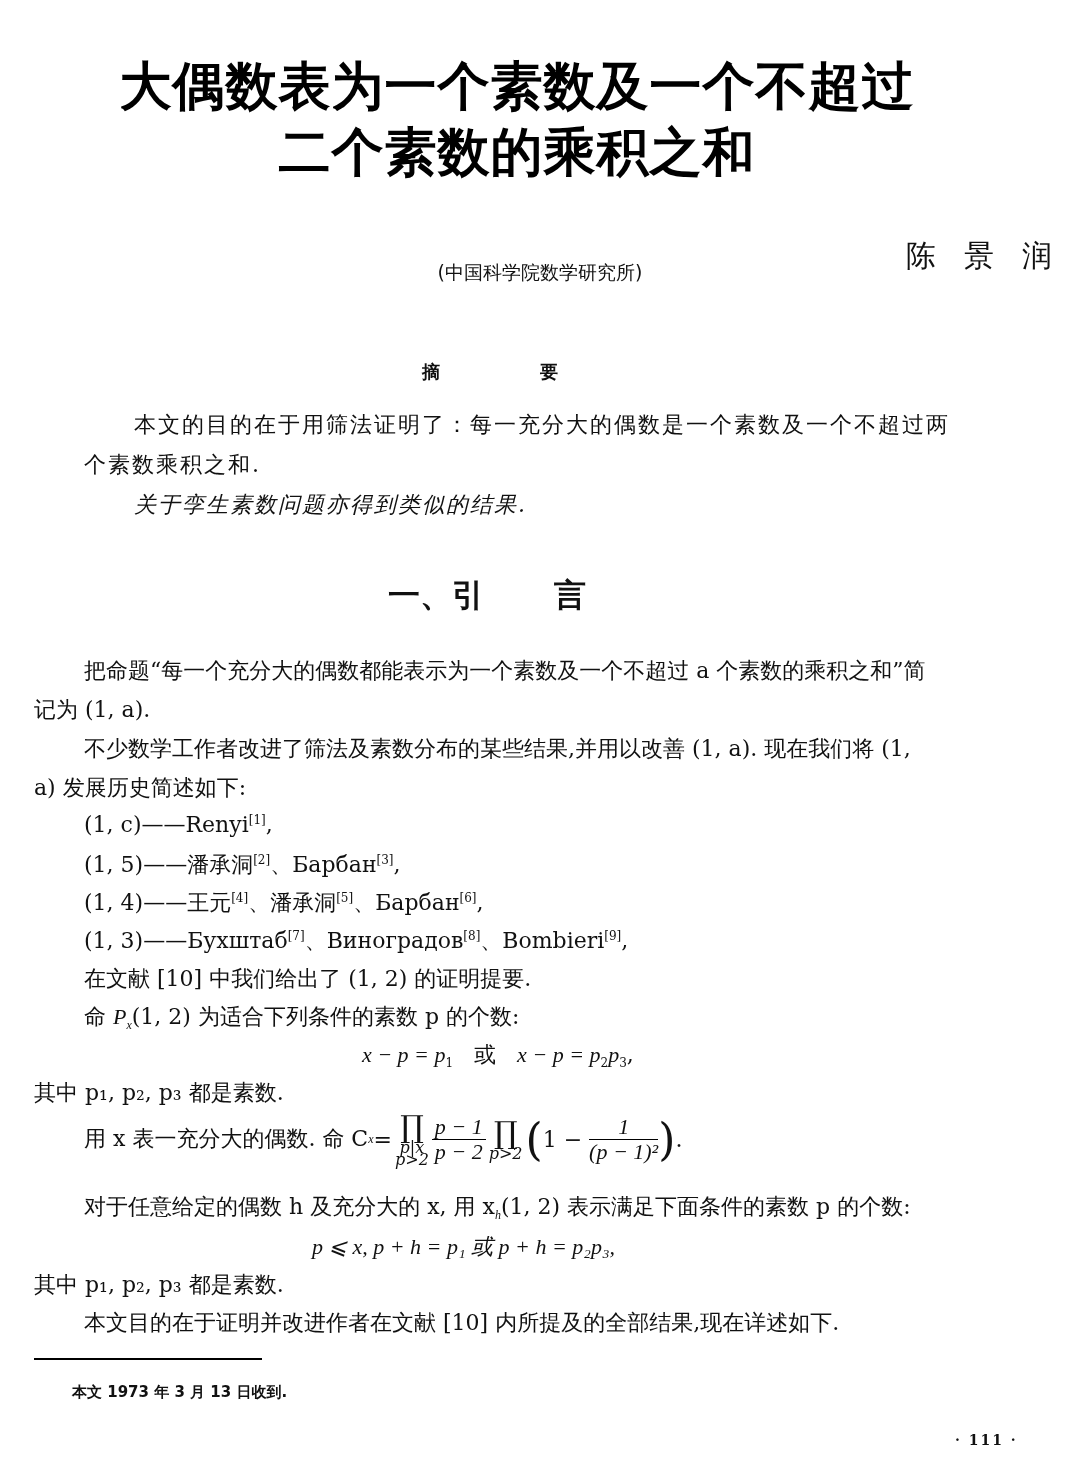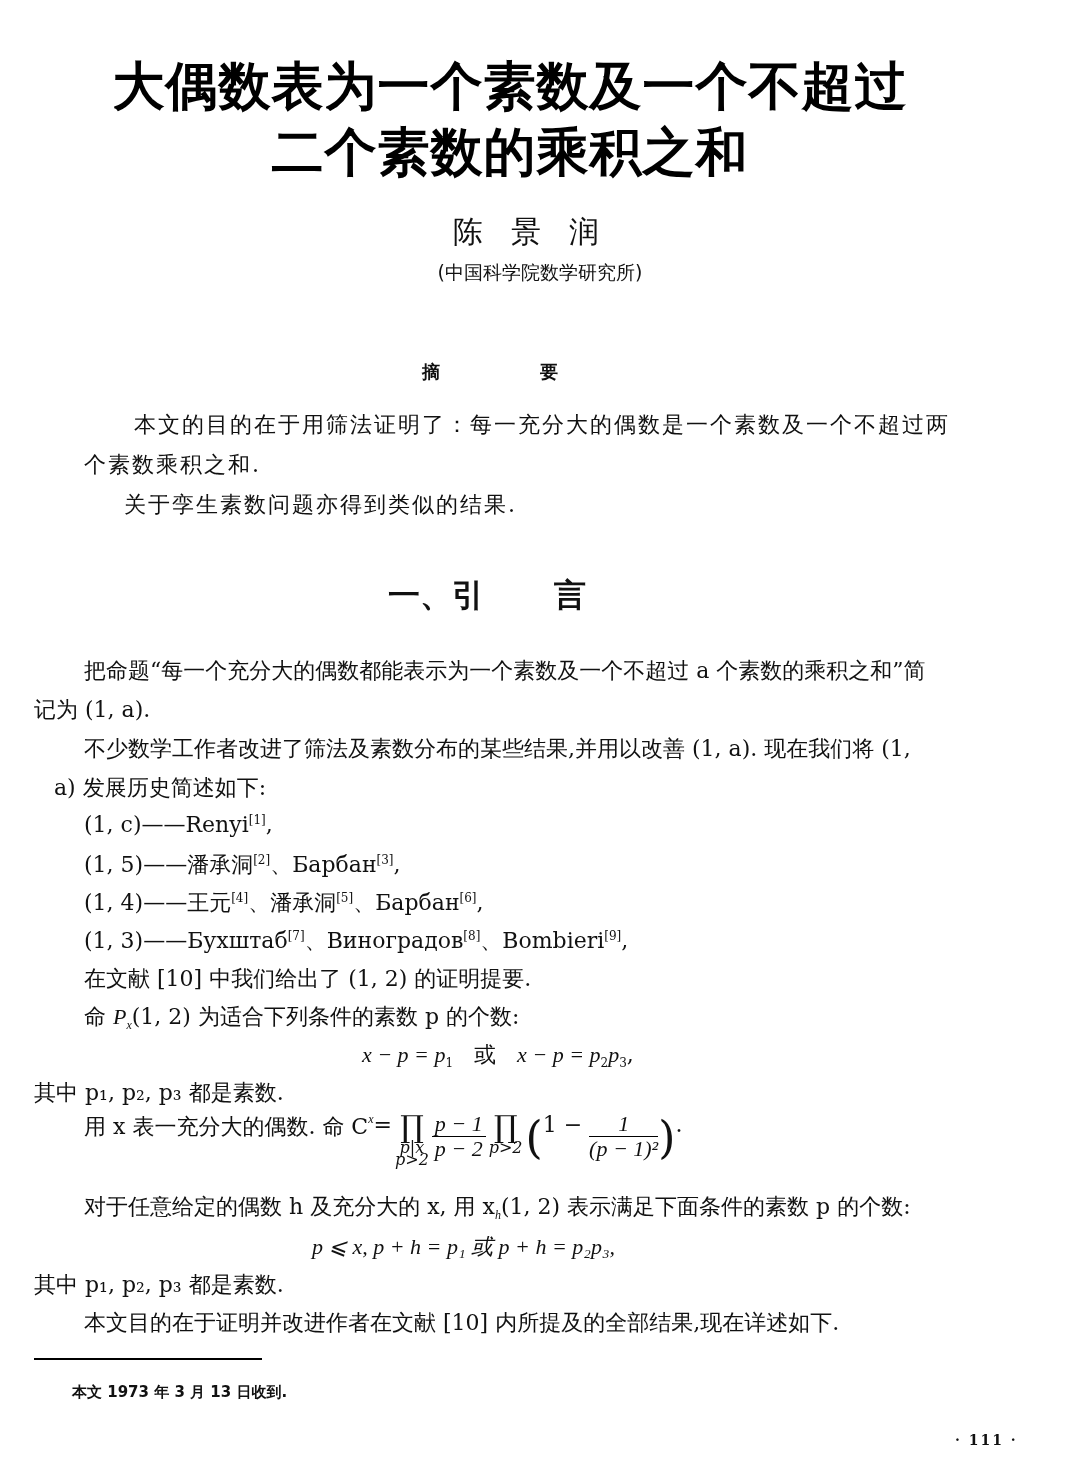--- a/index.html
+++ b/index.html
@@ -1,21 +1,21 @@
 <!DOCTYPE html>
 <html><head>
 <meta charset="utf-8">
 <style>
   html, body { margin: 0; padding: 0; background: #ffffff; }
   body { width: 1080px; height: 1479px; position: relative; overflow: hidden;
          font-family: "DejaVu Serif", "Liberation Serif", serif; color: #111; }
   .abs { position: absolute; }
-  .title { left: 8px; width: 1004px; text-align: center; font-family: "DejaVu Sans", sans-serif;
+  .title { left: 15px; width: 1004px; text-align: center; font-family: "DejaVu Sans", sans-serif;
            font-weight: bold; font-size: 52px; letter-spacing: 1px; color: #000; }
-  .author { left: 0; width: 1080px; text-align: center; font-size: 30px; letter-spacing: 28px; }
+  .author { left: 0; width: 1080px; text-align: right; font-size: 30px; letter-spacing: 28px; margin-top: 24px; }
   .affil { left: 0; width: 1080px; text-align: center; font-size: 19px; font-family: "DejaVu Sans", sans-serif; }
   .abs-head { left: 0; width: 1080px; text-align: center; font-family: "DejaVu Sans", sans-serif;
               font-weight: bold; font-size: 18px; letter-spacing: 100px; }
   .abs-text { font-size: 22px; letter-spacing: 2px; }
   .sec-head { left: 0; width: 974px; text-align: center; font-family: "DejaVu Sans", sans-serif;
               font-weight: bold; font-size: 32px; }
   .sec-head .gap { display: inline-block; width: 70px; }
   .p { font-size: 22px; white-space: nowrap; }
   .math { font-style: italic; font-family: "Liberation Serif", serif; }
   sup { font-size: 12px; }
@@ -36,30 +36,30 @@
 
 <div class="abs title" style="top:52px;">大偶数表为一个素数及一个不超过</div>
 <div class="abs title" style="top:118px;">二个素数的乘积之和</div>
 
 <div class="abs author" style="top:212px;">陈景润</div>
 <div class="abs affil" style="top:260px;">(中国科学院数学研究所)</div>
 
 <div class="abs abs-head" style="top:360px;">摘要</div>
 <div class="abs abs-text" style="left:134px; top:410px;">本文的目的在于用筛法证明了：每一充分大的偶数是一个素数及一个不超过两</div>
 <div class="abs abs-text" style="left:84px; top:450px;">个素数乘积之和.</div>
-<div class="abs abs-text" style="left:124px; top:490px;">关于孪生素数问题亦得到类似的结果.</div>
+<div class="abs abs-text" style="left:134px; top:490px;font-style:italic;">关于孪生素数问题亦得到类似的结果.</div>
 
 <div class="abs sec-head" style="top:574px;">
   <span>一、引</span><span class="gap"></span><span>言</span>
 </div>
 
 <div class="abs p" style="left:84px; top:656px;">把命题“每一个充分大的偶数都能表示为一个素数及一个不超过 a 个素数的乘积之和”简</div>
 <div class="abs p" style="left:34px; top:695px;">记为 (1, a).</div>
 <div class="abs p" style="left:84px; top:734px;">不少数学工作者改进了筛法及素数分布的某些结果,并用以改善 (1, a). 现在我们将 (1,</div>
-<div class="abs p" style="left:34px; top:773px;margin-left:20px;">a) 发展历史简述如下:</div>
+<div class="abs p" style="left:34px; top:773px;">a) 发展历史简述如下:</div>
 
 <div class="abs p" style="left:84px; top:812px;">
   <span>(1, c)</span>——<span>Renyi</span><sup>[1]</sup>,
 </div>
 <div class="abs p" style="left:84px; top:850px;">
   <span>(1, 5)</span>——<span>潘承洞</span><sup>[2]</sup>、<span>Барбан</span><sup>[3]</sup>,
 </div>
 <div class="abs p" style="left:84px; top:888px;">
   <span>(1, 4)</span>——<span>王元</span><sup>[4]</sup>、<span>潘承洞</span><sup>[5]</sup>、<span>Барбан</span><sup>[6]</sup>,
 </div>
@@ -75,21 +75,21 @@
 </div>
 
 <div class="abs p" style="left:362px; top:1040px;">
   <span class="math">x − p = p</span><sub>1</sub>
   &nbsp;&nbsp;<span>或</span>&nbsp;&nbsp;
   <span class="math">x − p = p</span><sub>2</sub><span class="math">p</span><sub>3</sub>,
 </div>
 
 <div class="abs p" style="left:34px; top:1078px;">其中 p₁, p₂, p₃ 都是素数.</div>
 
-<div class="abs p" style="left:84px; top:1112px; display:flex; align-items:flex-start;">
+<div class="abs p" style="left:84px; top:1112px; display:flex; align-items:center;">
   <span>用 x 表一充分大的偶数. 命 C</span><sub class="math">x</sub>
   <span> = </span>
   <span class="prod">
     <span class="sym">∏</span>
     <span class="sub">p|x</span>
     <span class="sub">p&gt;2</span>
   </span>
   <span class="frac math">
     <span class="num">p − 1</span>
     <span class="den">p − 2</span>

